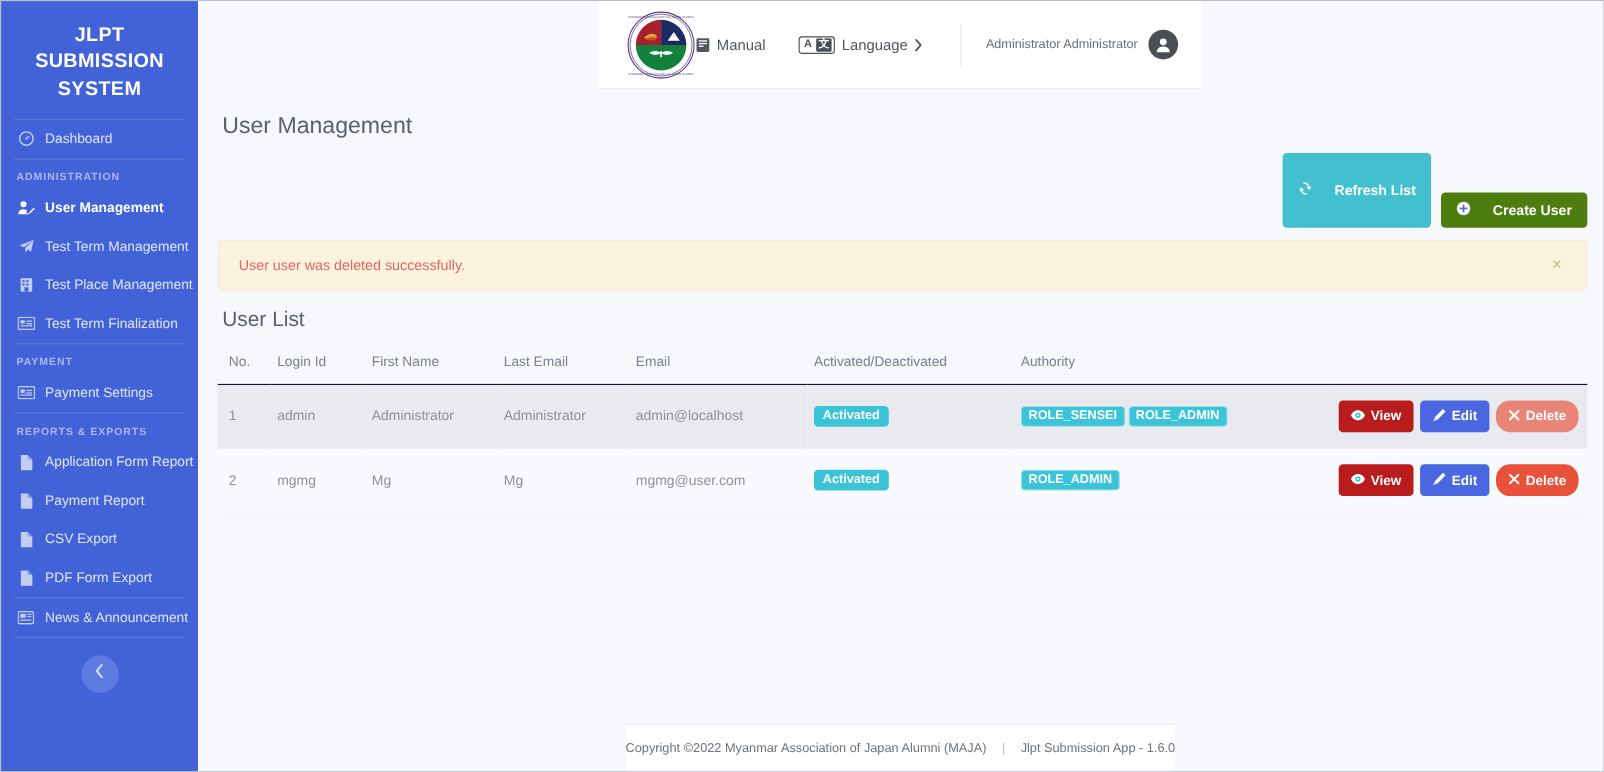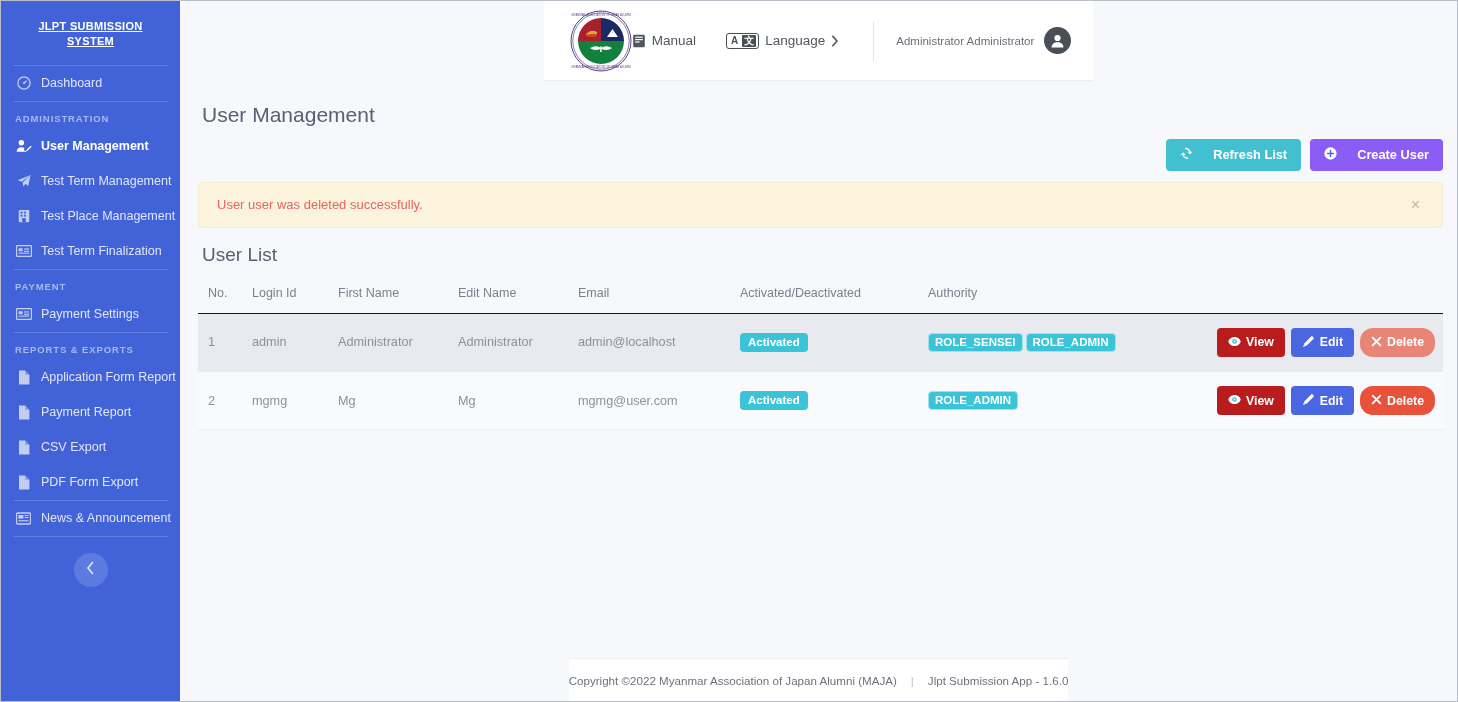--- a/index.html
+++ b/index.html
@@ -24,26 +24,25 @@
     background: #4263d8;
     color: #ffffff;
     display: flex;
     flex-direction: column;
     overflow: hidden;
     position: relative;
   }
   .brand {
     padding: 18px 14px 16px 14px;
     text-align: center;
-    font-size: 11px;
+    font-size: 18px;
     font-weight: bold;
     letter-spacing: .3px;
     line-height: 1.35;
     color: #ffffff;
-    text-decoration: underline;
   }
   .side-div {
     height: 1px;
     background: rgba(255,255,255,.17);
     margin: 0 12px;
   }
   .nav-item {
     display: flex;
     align-items: center;
     gap: 9px;
@@ -176,21 +175,21 @@
     border: none; border-radius: 4px;
     padding: 8px 14px;
     font-size: 12.8px;
     font-weight: bold;
     color: #ffffff;
     cursor: pointer;
     font-family: "Liberation Sans", sans-serif;
     line-height: 1;
   }
   .btn-refresh { background: #43c0d0; }
-  .btn-create  { background: #8b5cf6; }
+  .btn-create  { background: #4d7c0f; margin-top: 36px; }
 
   .alert {
     margin-top: 11px;
     background: #fcf3dd;
     border: 1px solid #f7ecd0;
     border-radius: 4px;
     padding: 14px 18px;
     display: flex; align-items: center;
     color: #e06666;
     font-size: 13px;
@@ -545,21 +544,21 @@
       </div>
 
       <h2 class="list-title">User List</h2>
 
       <table class="user-table">
         <thead>
           <tr>
             <th class="c-no">No.</th>
             <th class="c-login">Login Id</th>
             <th class="c-first">First Name</th>
-            <th class="c-last">Edit Name</th>
+            <th class="c-last">Last Email</th>
             <th class="c-email">Email</th>
             <th class="c-act">Activated/Deactivated</th>
             <th class="c-auth">Authority</th>
             <th class="c-ops"></th>
           </tr>
         </thead>
         <tbody>
 
           <tr class="row-hover">
             <td class="c-no">1</td>

